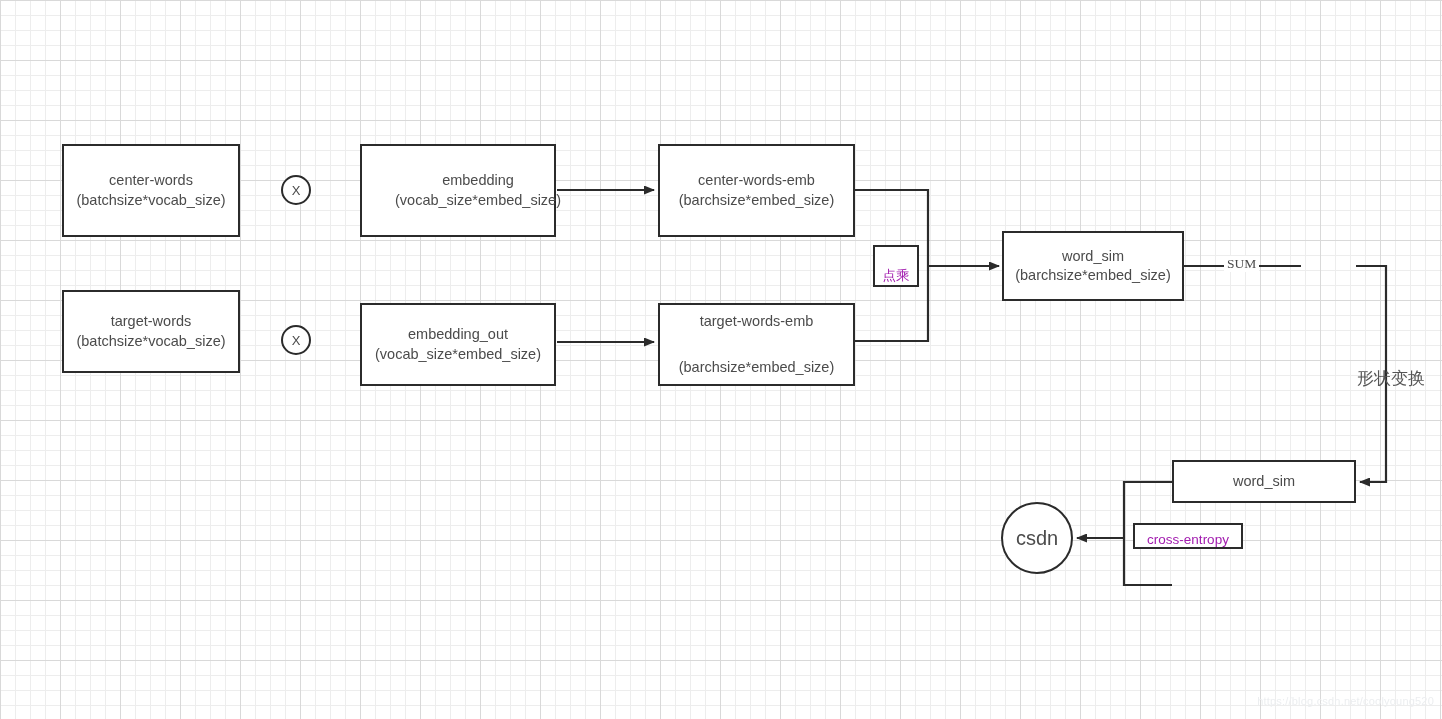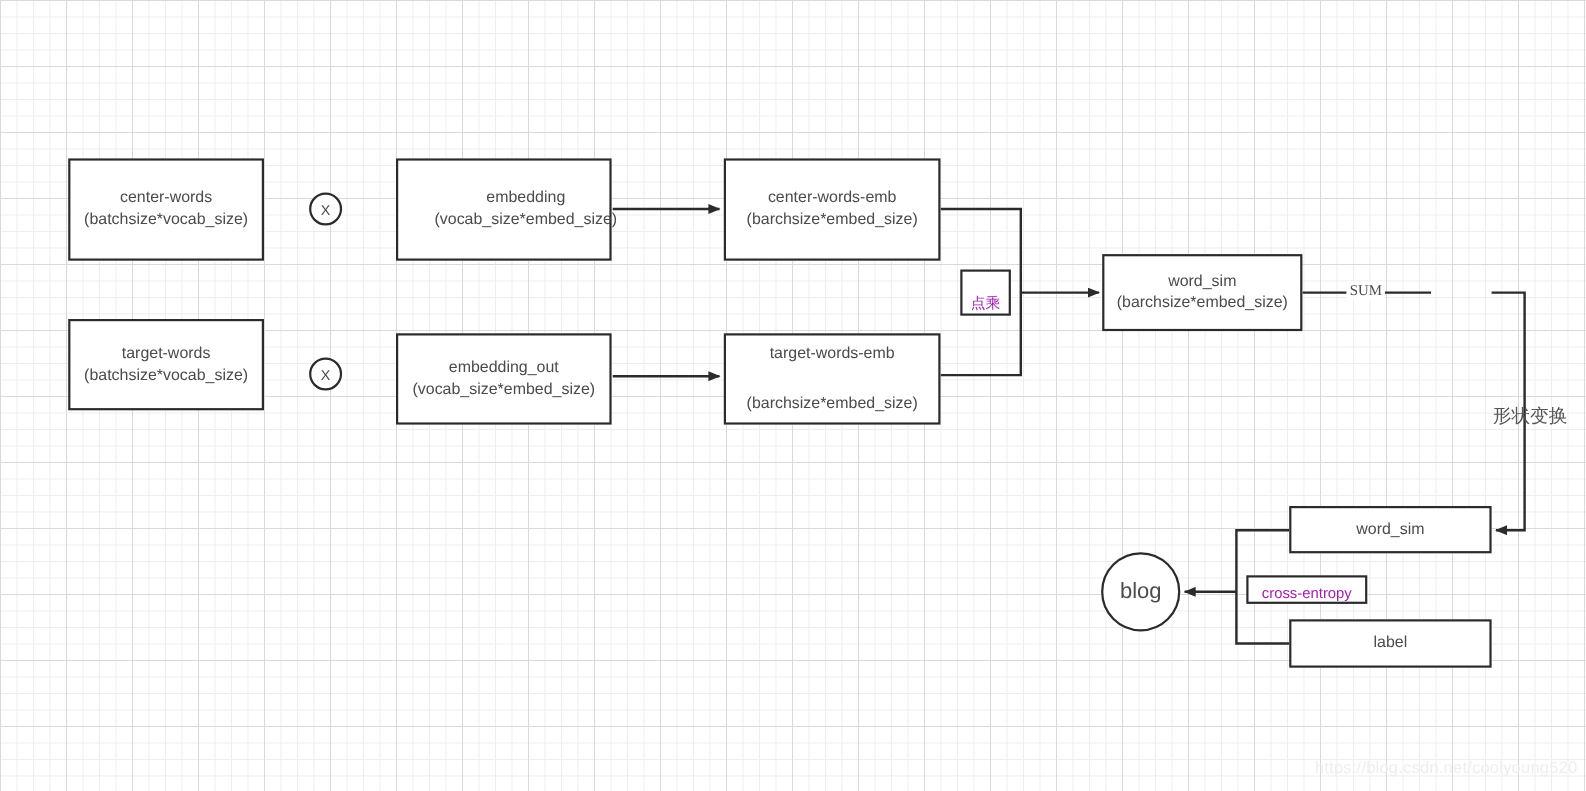--- a/index.html
+++ b/index.html
@@ -89,21 +89,21 @@
     color: #555555;
     font-size: 17px;
     white-space: nowrap;
     z-index: 4;
   }
   .watermark {
     position: absolute;
     right: 8px;
     bottom: 12px;
     color: #eceef0;
-    font-size: 15px;
+    font-size: 11px;
     letter-spacing: 0.2px;
     white-space: nowrap;
     z-index: 2;
   }
 </style>
 </head>
 <body>
 
 <div id="canvas">
 
@@ -191,23 +191,20 @@
   </div>
 
   <div class="node" style="left:1172px; top:460px; width:184px; height:43px;">
     <span class="l1">word_sim</span>
   </div>
 
   <div class="tag" style="left:1133px; top:523px; width:110px; height:26px;">
     <span>cross-entropy</span>
   </div>
 
-  <div class="node" style="left:1172px; top:563px; width:184px; height:44px;">
-    <span class="l1">label</span>
-  </div>
 
   <div class="circle loss-circle" style="left:1001px; top:502px;">
-    <span>blog</span>
+    <span>csdn</span>
   </div>
 
   <div class="watermark">https://blog.csdn.net/coolyoung520</div>
 
 </div>
 
 </body></html>

